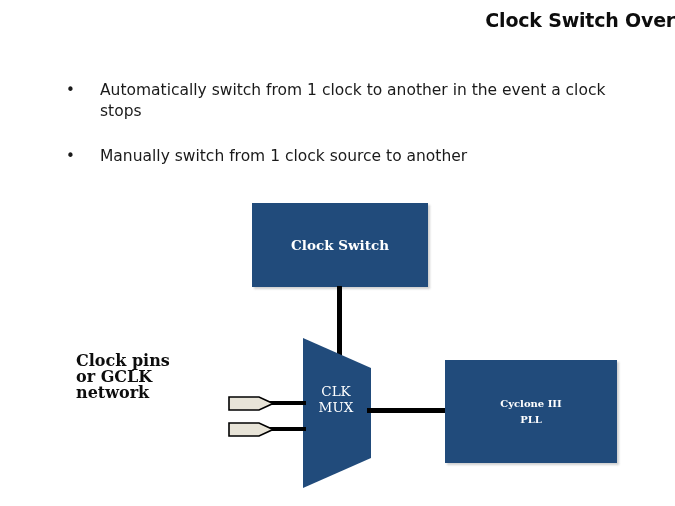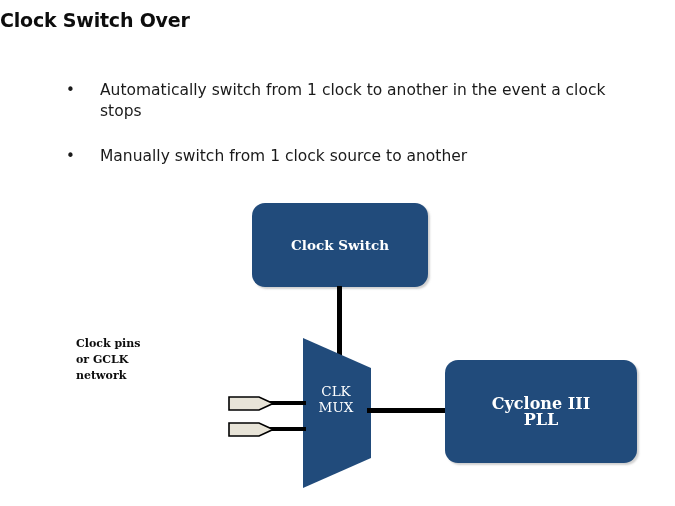--- a/index.html
+++ b/index.html
@@ -19,21 +19,21 @@
     height: 506px;
     background: #ffffff;
   }
 
   
   .slide-title {
     position: absolute;
     left: 0;
     top: 9px;
     width: 675px;
-    text-align: left;
+    text-align: right;
     font-size: 19px;
     font-weight: bold;
     letter-spacing: -0.2px;
     color: #0d0d0d;
     font-family: "DejaVu Sans", sans-serif;
   }
 
   
   .bullets {
     position: absolute;
@@ -77,38 +77,37 @@
     background: #214b7b;
     box-sizing: border-box;
     display: flex;
     align-items: center;
     justify-content: center;
     text-align: center;
     color: #ffffff;
     font-weight: bold;
     font-family: "DejaVu Serif", serif;
     box-shadow: 2px 2px 2px rgba(120,120,120,0.35);
-    border-radius: 13px;
   }
 
   #ctrl-block {
     left: 252px;
     top: 203px;
     width: 176px;
     height: 84px;
     font-size: 13.5px;
     line-height: 16px;
   }
 
   #pll-block {
     left: 445px;
     top: 360px;
-    width: 192px;
+    width: 172px;
     height: 103px;
-    font-size: 16px;
+    font-size: 10px;
     line-height: 16px;
   }
 
   
   #mux-shape {
     position: absolute;
     left: 302px;
     top: 337px;
     width: 72px;
     height: 152px;
@@ -163,23 +162,23 @@
     width: 46px;
     height: 15px;
   }
   #pin-1 { left: 228px; top: 396px; }
   #pin-2 { left: 228px; top: 422px; }
 
   
   #left-label {
     position: absolute;
     left: 76px;
-    top: 336px;
+    top: 353px;
     width: 140px;
-    font-size: 11px;
+    font-size: 16px;
     line-height: 16px;
     font-weight: bold;
     color: #0d0d0d;
     font-family: "DejaVu Serif", serif;
   }
 </style>
 </head>
 <body>
 
 <div class="slide">

